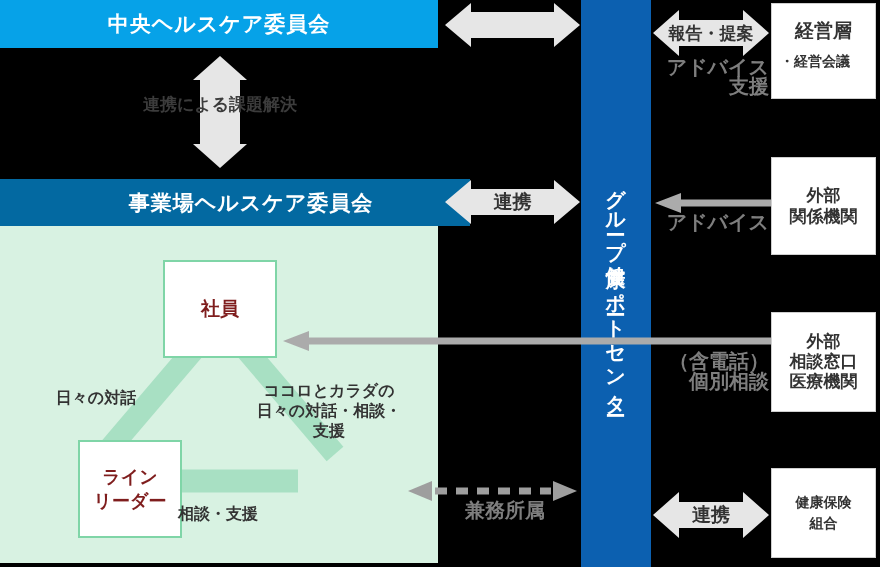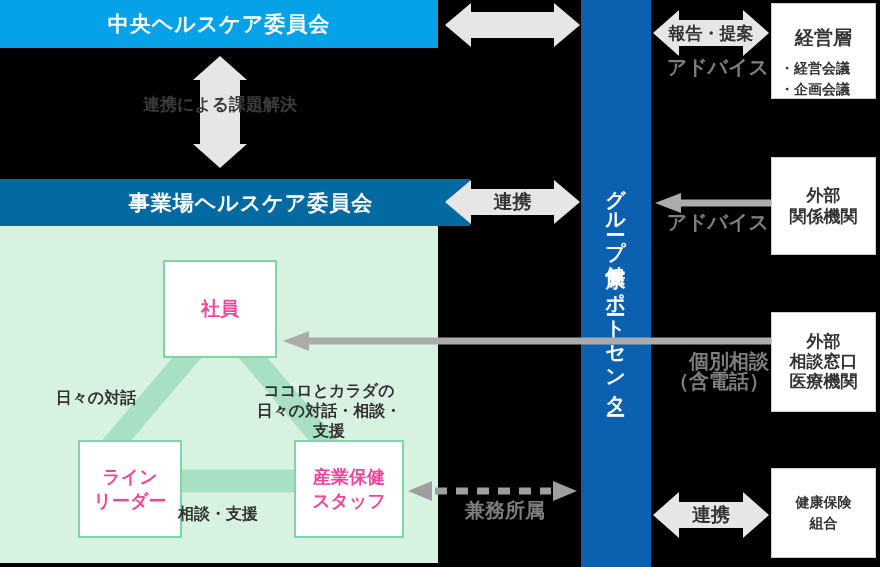--- a/index.html
+++ b/index.html
@@ -21,21 +21,21 @@
   
   .bar-support{left:581px;top:0;width:70px;height:567px;background:#0C60B0;z-index:2;}
   .bar-vtxt{
     left:581px;top:20px;width:70px;height:540px;z-index:3;
     display:flex;justify-content:center;
     writing-mode:vertical-rl;text-orientation:mixed;
     color:#fff;font-size:20px;font-weight:bold;letter-spacing:2px;line-height:70px;
   }
 
   
-  .gbox{background:#fff;border:2px solid #7FD5A7;z-index:2;color:#ec4899;
+  .gbox{background:#fff;border:2px solid #7FD5A7;z-index:2;color:#7f1d1d;
         font-weight:bold;text-align:center;}
   .box-employee{left:163px;top:260px;width:110px;height:94px;font-size:19px;}
   .box-lineleader{left:40px;top:440px;width:100px;height:94px;font-size:18px;line-height:24px;margin-left:38px;}
   .box-staff{left:294px;top:440px;width:106px;height:94px;font-size:18px;line-height:24px;}
 
   
   .plabel{color:#333;font-size:16px;font-weight:bold;text-align:center;z-index:2;line-height:20px;}
   .lbl-daily{left:36px;top:388px;width:120px;}
   .lbl-health{left:249px;top:381px;width:160px;}
   .lbl-consult{left:155px;top:504px;width:126px;}
@@ -54,21 +54,21 @@
   
   .arr-label{color:#333;font-weight:bold;z-index:2;}
   .lbl-unei{left:445px;top:3px;width:135px;height:42px;font-size:19px;}
   .lbl-renkei-l{left:445px;top:180px;width:135px;height:44px;font-size:19px;}
   .lbl-houkoku{left:653px;top:10px;width:116px;height:46px;font-size:17px;}
   .lbl-renkei-b{left:653px;top:492px;width:116px;height:46px;font-size:19px;}
 
   
   .rbox{left:771px;width:105px;background:#fff;border:1px solid #CFCFCF;z-index:1;
         color:#333;font-weight:bold;text-align:center;box-sizing:border-box;}
-  .box-mgmt{top:3px;height:96px;padding-top:21px;}
+  .box-mgmt{top:3px;height:96px;padding-top:14px;}
   .box-mgmt .ttl{font-size:19px;margin-bottom:7px;}
   .box-mgmt .itm{font-size:14px;text-align:left;padding-left:8px;line-height:21px;}
   .box-extorg{top:157px;height:98px;font-size:17px;line-height:21px;}
   .box-extconsult{top:312px;height:100px;font-size:17px;line-height:20px;}
   .box-insurance{top:468px;height:90px;font-size:14px;line-height:21px;}
 
   svg{display:block;position:absolute;}
   .z1{z-index:1}.z3{z-index:3}
 </style>
 </head>
@@ -101,26 +101,20 @@
 
   <div class="abs gbox box-employee flexc">
     <span>社員</span>
   </div>
   <div class="abs gbox box-lineleader flexc">
     <div>
       <div>ライン</div>
       <div>リーダー</div>
     </div>
   </div>
-  <div class="abs gbox box-staff flexc">
-    <div>
-      <div>産業保健</div>
-      <div>スタッフ</div>
-    </div>
-  </div>
 
   <div class="abs plabel lbl-daily">日々の対話</div>
   <div class="abs plabel lbl-health">
     <div>ココロとカラダの</div>
     <div>日々の対話・相談・支援</div>
   </div>
   <div class="abs plabel lbl-consult">相談・支援</div>
 
   <div class="abs bar-support"></div>
   <div class="abs bar-vtxt">グループ健康サポートセンター</div>
@@ -134,51 +128,51 @@
   </svg>
   <div class="abs flexc arr-label lbl-renkei-l">連携</div>
 
   <svg class="z1" style="left:653px;top:10px;" width="116" height="46">
     <polygon points="0,23 26,0 26,10 90,10 90,0 116,23 90,46 90,36 26,36 26,46" fill="#E6E6E6"></polygon>
   </svg>
   <div class="abs flexc arr-label lbl-houkoku">報告・提案</div>
 
   <div class="abs glabel lbl-advice-support">
     <div>アドバイス</div>
+    <div>支援</div>
   </div>
 
   <svg class="z1" style="left:655px;top:192px;" width="116" height="22">
     <polygon points="0,11 26,1 26,7.5 116,7.5 116,14.5 26,14.5 26,21" fill="#ABABAB"></polygon>
   </svg>
   <div class="abs glabel lbl-advice">アドバイス</div>
 
   <svg class="z3" style="left:283px;top:330px;" width="488" height="22">
     <polygon points="0,11 26,1 26,7.5 488,7.5 488,14.5 26,14.5 26,21" fill="#ABABAB"></polygon>
   </svg>
   <div class="abs glabel lbl-kobetsu">
+    <div>（含電話）</div>
     <div>個別相談</div>
-    <div>（含電話）</div>
   </div>
 
   <svg class="z1" style="left:408px;top:480px;" width="169" height="22">
     <polygon points="0,11 24,1 24,21" fill="#9E9E9E"></polygon>
     <polygon points="169,11 145,1 145,21" fill="#9E9E9E"></polygon>
     <line x1="27" y1="11" x2="143" y2="11" stroke="#9E9E9E" stroke-width="7" stroke-dasharray="12 9"></line>
   </svg>
   <div class="abs glabel lbl-kenmu">兼務所属</div>
 
   <svg class="z1" style="left:653px;top:492px;" width="116" height="46">
     <polygon points="0,23 26,0 26,10 90,10 90,0 116,23 90,46 90,36 26,36 26,46" fill="#E6E6E6"></polygon>
   </svg>
   <div class="abs flexc arr-label lbl-renkei-b">連携</div>
 
   <div class="abs rbox box-mgmt">
     <div class="ttl">経営層</div>
     <div class="itm">・経営会議</div>
-    <div class="itm">・企画会議</div>
   </div>
 
   <div class="abs rbox box-extorg flexc">
     <div>
       <div>外部</div>
       <div>関係機関</div>
     </div>
   </div>
 
   <div class="abs rbox box-extconsult flexc">

